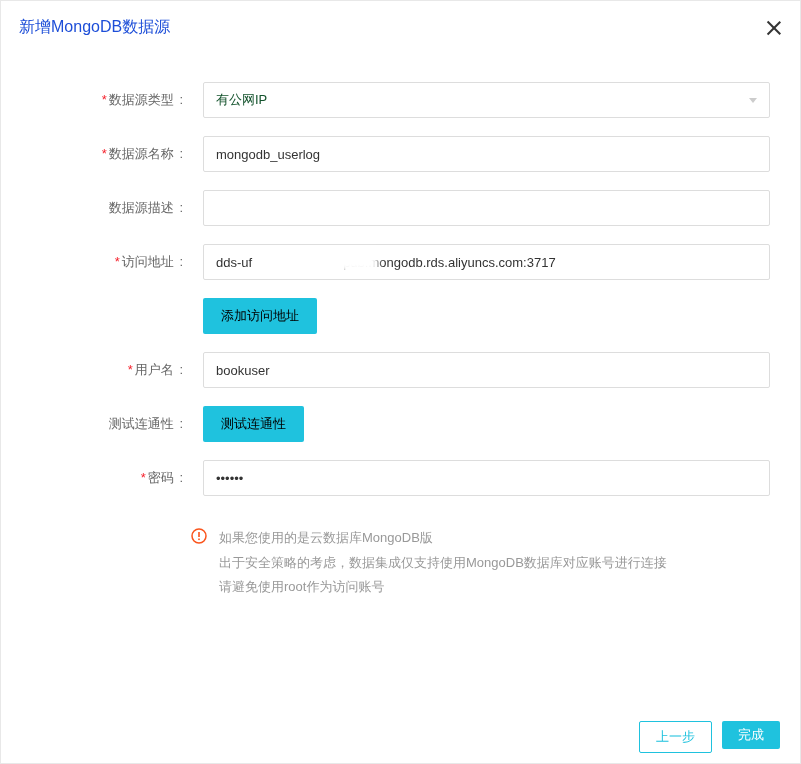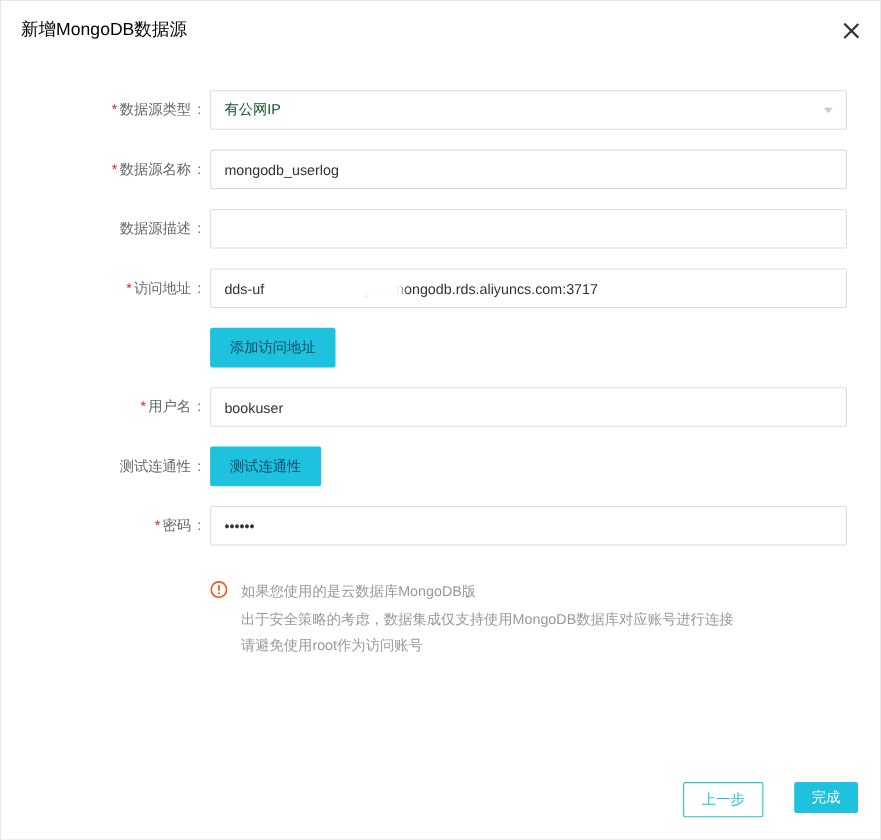--- a/index.html
+++ b/index.html
@@ -14,21 +14,21 @@
   position: relative;
 }
 .header {
   display: flex;
   justify-content: space-between;
   align-items: center;
   padding: 16px 18px 14px 18px;
 }
 .title {
   font-size: 16px;
-  color: #000000;
+  color: #1d4ed8;
   font-weight: 400;
 }
 .close-icon {
   cursor: pointer;
   width: 16px;
   height: 16px;
   position: relative;
 }
 .close-icon::before, .close-icon::after {
   content: '';
@@ -42,20 +42,21 @@
 .close-icon::before { transform: rotate(45deg); }
 .close-icon::after { transform: rotate(-45deg); }
 
 .form {
   padding: 30px 30px 0 30px;
 }
 .row {
   display: flex;
   align-items: center;
   margin-bottom: 18px;
+  gap: 12px;
 }
 .label {
   width: 160px;
   text-align: right;
   padding-right: 8px;
   color: #666;
   font-size: 13px;
 }
 .label .req {
   color: #f5222d;
@@ -94,44 +95,44 @@
   display: inline-block;
   height: 36px;
   padding: 0 18px;
   border: none;
   border-radius: 2px;
   font-size: 13px;
   cursor: pointer;
 }
 .btn-primary {
   background: #1fc2de;
-  color: #0c4a6e;
+  color: #000000;
 }
 .notice {
   display: flex;
   padding-left: 160px;
   margin-top: 30px;
 }
 .notice-icon {
   flex-shrink: 0;
   margin-right: 12px;
   margin-top: 2px;
 }
 .notice-icon svg { display: block; }
 .notice-text {
   color: #999;
   line-height: 1.9;
   font-size: 13px;
 }
 .footer {
   position: absolute;
-  bottom: 20px;
+  bottom: 10px;
   right: 20px;
   display: flex;
-  gap: 28px;
+  gap: 10px;
 }
 .btn-default {
   background: #fff;
   color: #1fc2de;
   border: 1px solid #1fc2de;
   height: 32px;
   padding: 0 16px;
   font-size: 13px;
   border-radius: 2px;
   cursor: pointer;

